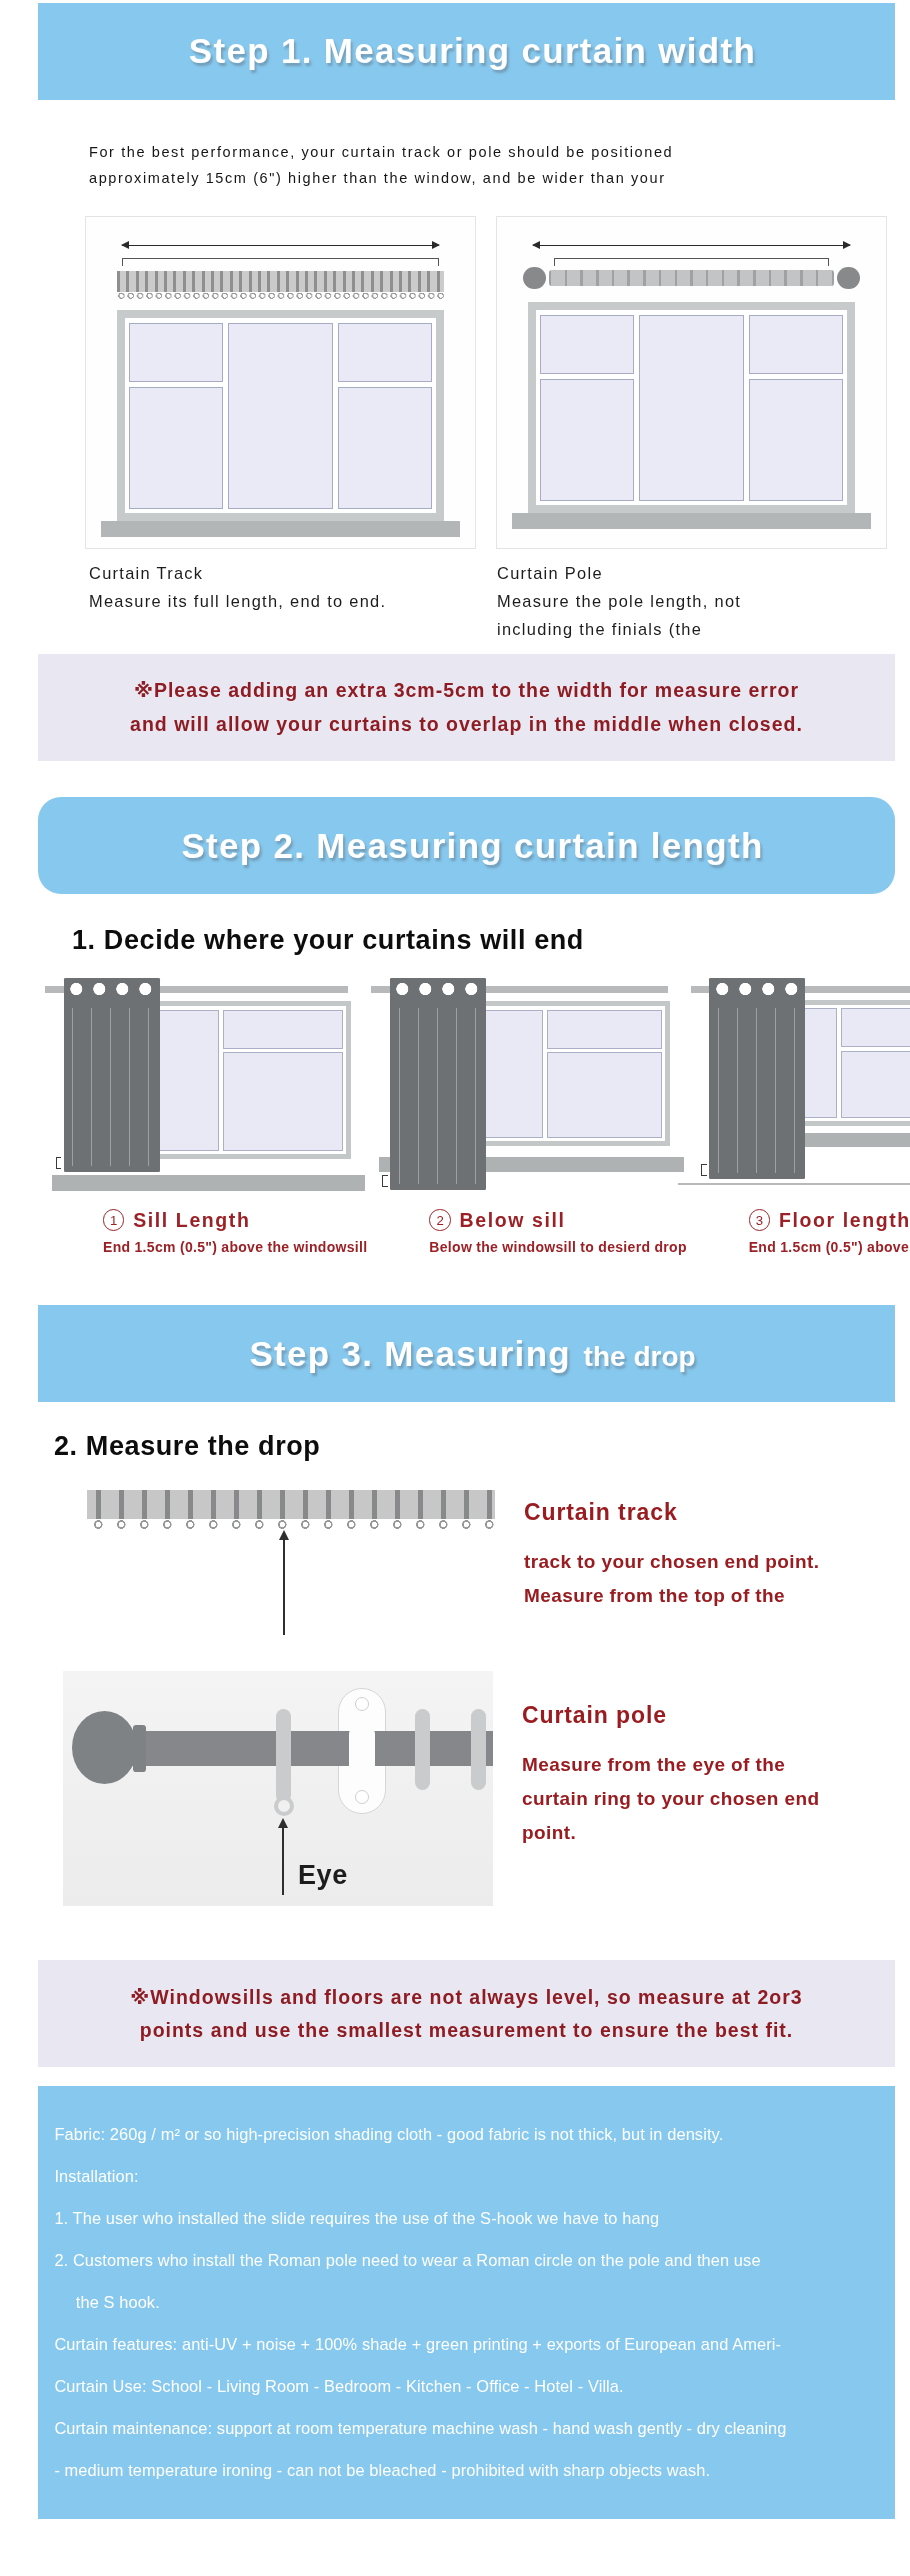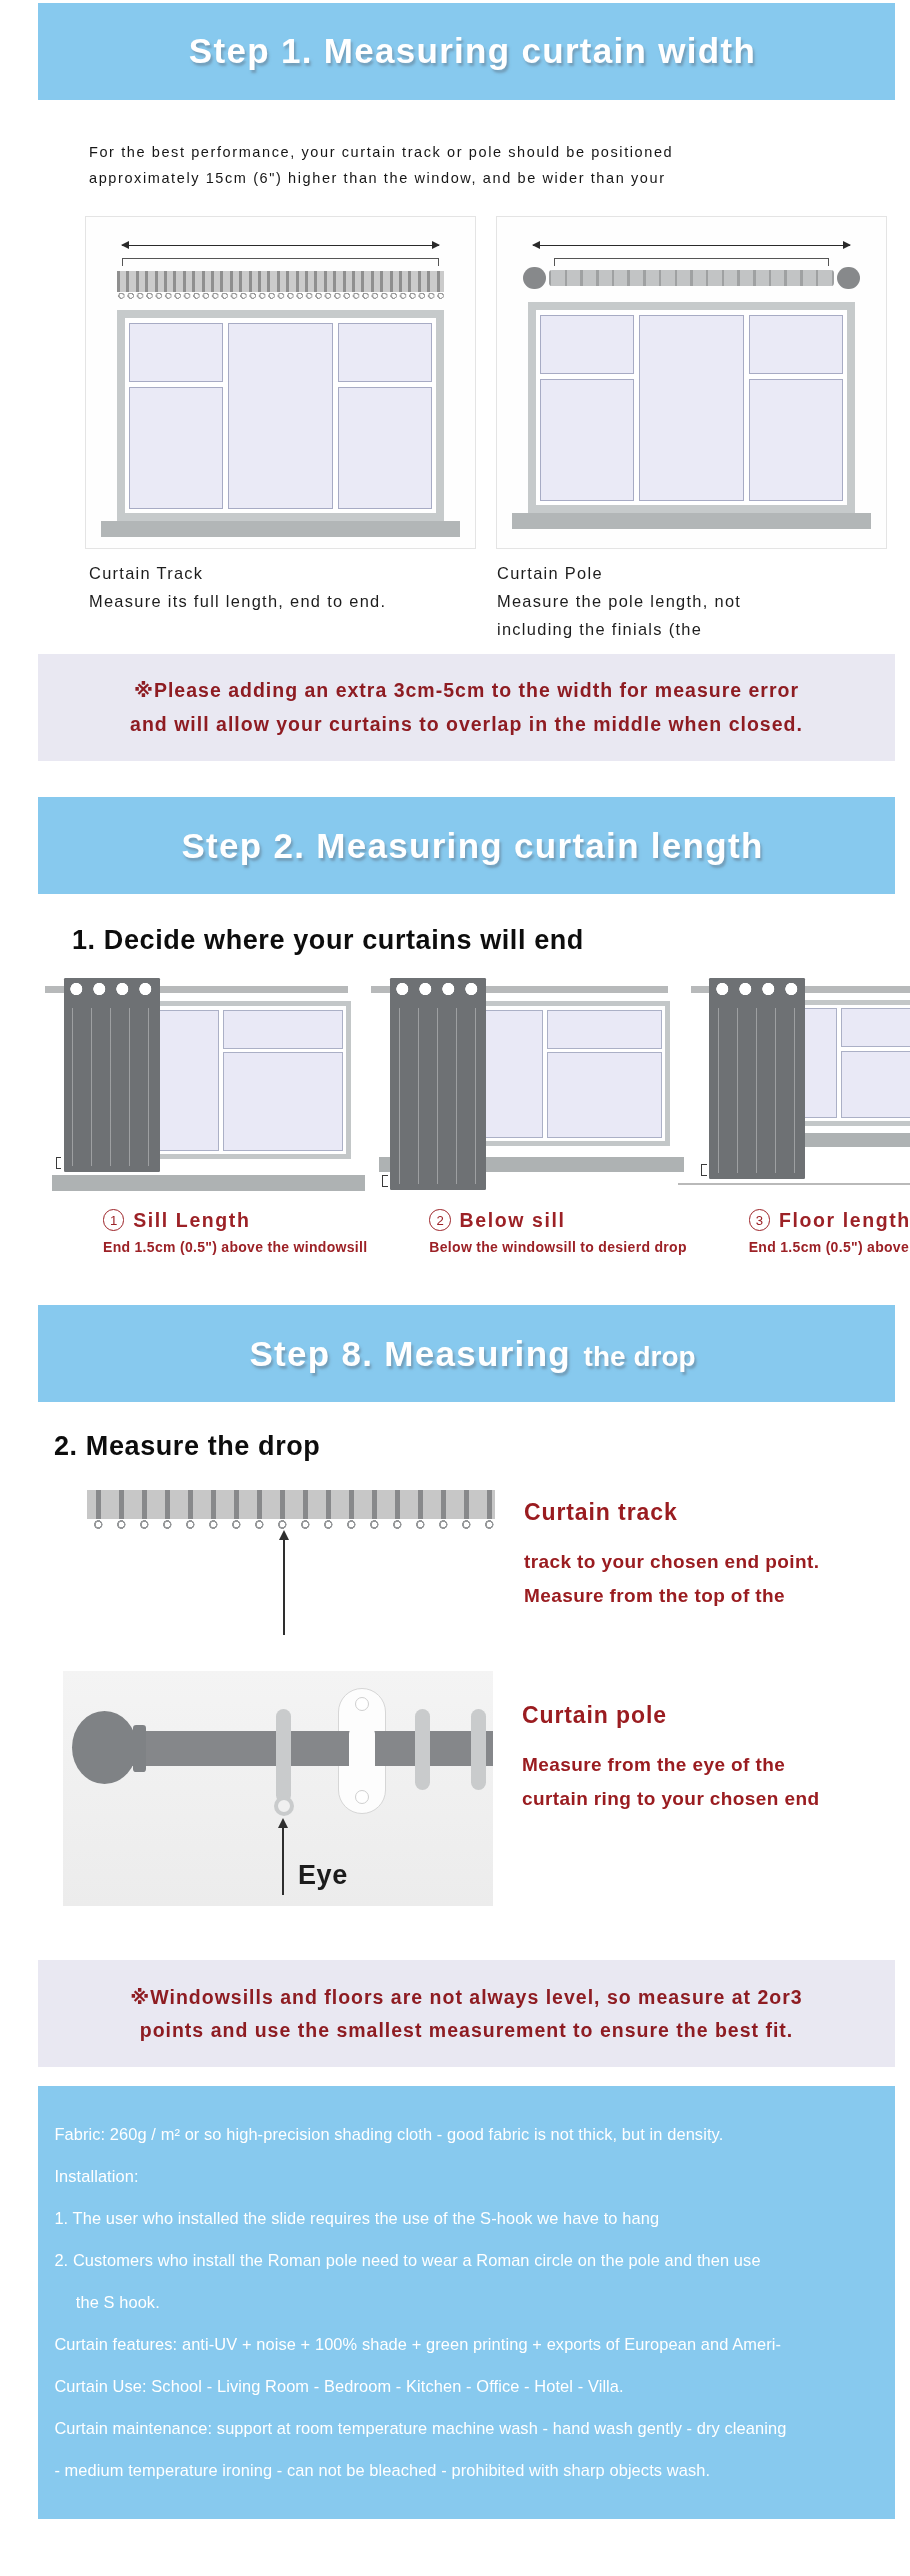--- a/index.html
+++ b/index.html
@@ -15,21 +15,21 @@
     margin: 0 15px 0 38px; height: 97px; background: #87c9ee;
     display: flex; align-items: center; justify-content: center; padding-left: 12px;
   }
   .banner h1 {
     color: #fff; font-size: 35px; font-weight: bold; letter-spacing: 1.3px;
     text-shadow: 1.9px 2.5px 2.5px rgba(96,120,140,.55);
     white-space: nowrap;
   }
   .banner .sub { font-size: 28px; margin-left: 12.6px; letter-spacing: 0; margin-top: 8px; }
   #banner1 { margin-top: 2.5px; }
-  #banner2 { margin-top: 36px; }
+  #banner2 { margin-top: 36px; border-radius: 23px; }
   #banner3 { margin-top: 50px; }
 
   
   .intro { margin: 39px 38px 0 89px; }
   .intro-line { display: block; font-size: 14.5px; letter-spacing: 1.6px; line-height: 26px; color: #161616; }
 
   
   .figs1 { margin: 25px 0 0 85px; display: flex; gap: 20px; }
   .fig-box {
     width: 391px; height: 333px; border: 1.3px solid #e4e4e4; background: #fefefe;
@@ -340,21 +340,21 @@
       <div class="drop-title">
         <span class="num-circle">3</span>
         <span>Floor length</span>
       </div>
       <div class="drop-sub">End 1.5cm (0.5") above the floor</div>
     </div>
   </div>
 </section>
 
 <header class="banner" id="banner3">
-  <h1><span>Step 8. Measuring</span><span class="sub">the drop</span></h1>
+  <h1><span>Step 3. Measuring</span><span class="sub">the drop</span></h1>
 </header>
 
 <h2 class="h2" id="heading2">2. Measure the drop</h2>
 
 <section class="measure-row" id="track-row">
   <div class="t3wrap">
     <div class="t3strip"></div>
     <div class="t3dots"></div>
     <div class="up-arrow t3arrow"></div>
   </div>
@@ -376,20 +376,21 @@
     <div class="p3ring r2"></div>
     <div class="p3ring r3"></div>
     <div class="p3eye"></div>
     <div class="up-arrow p3arrow"></div>
     <div class="p3label">Eye</div>
   </div>
   <div class="measure-text">
     <h3 class="red-head">Curtain pole</h3>
     <span class="red-line">Measure from the eye of the</span>
     <span class="red-line">curtain ring to your chosen end</span>
+    <span class="red-line">point.</span>
   </div>
 </section>
 
 <aside class="note" id="note2">
   <span class="note-line">※Windowsills and floors are not always level, so measure at 2or3</span>
   <span class="note-line">points and use the smallest measurement to ensure the best fit.</span>
 </aside>
 
 <section class="info">
   <span class="info-line">Fabric: 260g / m² or so high-precision shading cloth - good fabric is not thick, but in density.</span>

